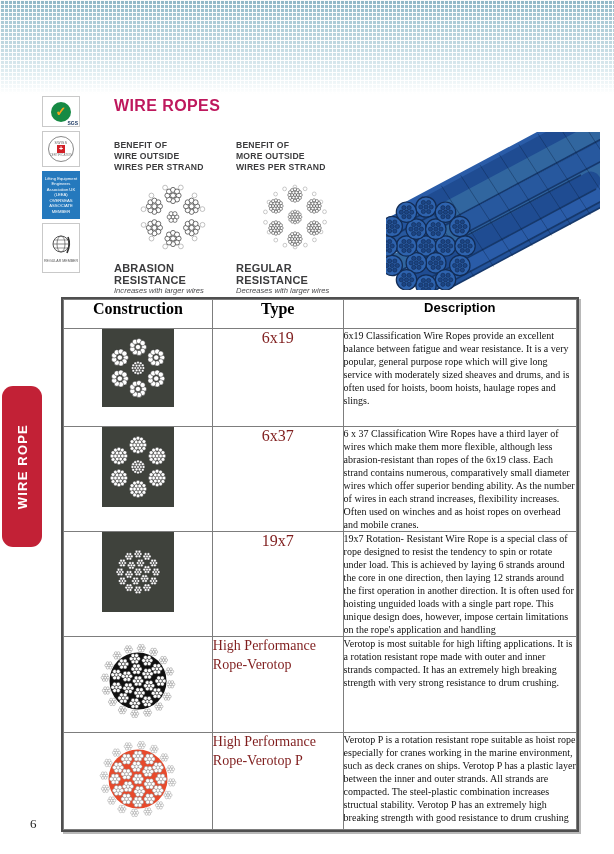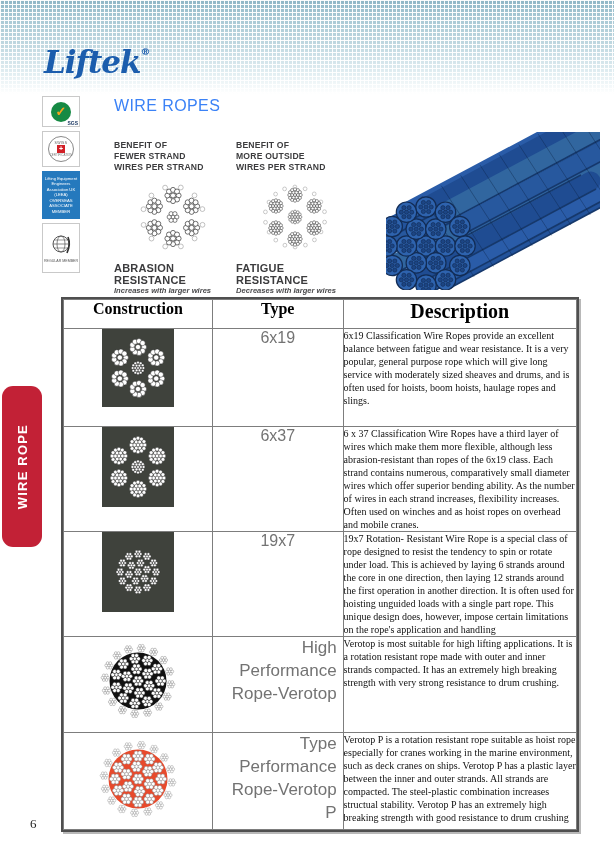--- a/index.html
+++ b/index.html
@@ -31,61 +31,60 @@
   .swiss-circle{width:24px;height:24px;border-radius:50%;border:1.5px solid #8a8a8a;display:flex;flex-direction:column;align-items:center;justify-content:center;}
   .swiss-top{font-size:3.5px;color:#555;letter-spacing:.3px;}
   .swiss-cross{width:8px;height:8px;background:#d22027;color:#fff;font-size:7px;line-height:8px;text-align:center;font-weight:bold;}
   .swiss-bottom{font-size:3px;color:#777;}
   .badge-leea{height:46px;background:#2579bd;border-color:#2579bd;display:flex;flex-direction:column;align-items:center;justify-content:center;}
   .leea-line{font-size:4.2px;line-height:1.3;color:#fff;text-align:center;white-space:nowrap;}
   .badge-member{height:48px;display:flex;flex-direction:column;align-items:center;justify-content:center;}
   .member-line{font-size:3.6px;color:#555;line-height:1.3;text-align:center;}
 
   
-  .page-title{position:absolute;left:114px;top:97px;font-size:16px;font-weight:normal;color:#3b82f6;letter-spacing:.4px;}
+  .page-title{position:absolute;left:114px;top:97px;font-size:16px;font-weight:bold;color:#be185d;letter-spacing:.4px;}
   .benefit-col{position:absolute;top:140px;width:120px;}
   .benefit-col.left{left:114px;} .benefit-col.right{left:236px;}
   .benefit-heading{font-size:8.6px;font-weight:bold;color:#3c3c3e;line-height:1.3;letter-spacing:.2px;}
   .benefit-diagram{margin-top:5px;}
   .resist-title{font-size:11px;font-weight:bold;color:#3c3c3e;margin-top:3px;letter-spacing:.2px;}
-  .resist-note{font-size:7.6px;font-weight:bold;font-style:italic;color:#4a4a4c;line-height:1.35;}
+  .resist-note{font-size:7.6px;font-weight:normal;font-style:italic;color:#4a4a4c;line-height:1.35;}
 
   
   .rope-photo{position:absolute;left:386px;top:132px;width:214px;height:158px;}
 
   
   .tbl-wrap{position:absolute;left:61px;top:297px;width:514px;border:2px solid #4f4f4f;
             box-shadow:2px 2px 0 rgba(0,0,0,.28);background:#fff;}
   table.main{border-collapse:collapse;table-layout:fixed;width:100%;}
   table.main td,table.main th{border:1px solid #7d7d7d;padding:0;vertical-align:top;overflow:hidden;}
   col.c1{width:148px;} col.c2{width:130px;} col.c3{width:232px;}
   th.hdr{height:28px;vertical-align:middle;text-align:center;font-size:16px;color:#000;}
   th.serif{font-family:"Liberation Serif",serif;}
-  th.sans{font-family:Liberation Serif, serif;font-size:20px;}
+  th.sans{font-family:Liberation Sans, sans-serif;font-size:13px;}
   td.constr{text-align:center;vertical-align:middle;}
-  td.type{font-family:Liberation Sans, sans-serif;font-size:16px;text-align:center;vertical-align:middle;color:#737373;}
-  td.type.long{font-size:17px;text-align:right;padding-left:12px;padding-right:6px;line-height:1.35;}
+  td.type{font-family:Liberation Serif, serif;font-size:16px;text-align:center;vertical-align:middle;color:#7f1d1d;}
+  td.type.long{font-size:14px;text-align:left;padding-right:6px;line-height:1.35;}
   td.desc{font-family:"Liberation Serif",serif;font-size:10px;line-height:1.3;padding:3px 5px 2px 6px;color:#111;}
   tr.r1{height:98px;} tr.r2{height:94px;} tr.r3{height:95px;} tr.r4{height:96px;} tr.r5{height:94px;}
 
   
   .side-tab{position:absolute;left:2px;top:386px;width:40px;height:161px;background:#c22136;border-radius:11px;
             display:flex;align-items:center;justify-content:center;}
   .side-tab span{writing-mode:vertical-rl;transform:rotate(180deg);color:#fff;font-weight:bold;font-size:13px;letter-spacing:1.2px;}
 
   .page-num{position:absolute;left:30px;top:816px;font-family:"Liberation Serif",serif;font-size:13px;color:#222;}
 </style>
 </head>
 <body>
 
 <div class="page">
 
   <div class="header-pattern"></div>
 
-  <div class="logo"><span>Liftek</span><span class="reg">®</span></div>
 
   <div class="badges">
     <div class="badge badge-sgs">
       <div class="sgs-circle">
           <span>✓</span>
         </div>
       <span class="sgs-label">SGS</span>
     </div>
     <div class="badge badge-swiss">
       <div class="swiss-circle">
@@ -114,21 +113,21 @@
       </svg>
       <span class="member-line">REGULAR MEMBER</span>
     </div>
   </div>
 
   <div class="page-title">WIRE ROPES</div>
 
   <div class="benefit-col left">
     <div class="benefit-heading">
       <div>BENEFIT OF</div>
-      <div>FEWER STRAND</div>
+      <div>WIRE OUTSIDE</div>
       <div>WIRES PER STRAND</div>
     </div>
     <svg class="benefit-diagram" width="118" height="76" viewBox="0 0 118 76">
         <circle cx="88.5" cy="45.8" r="2.4" fill="#fff" stroke="#a6a6a6" stroke-width="0.7"></circle>
         <circle cx="80.6" cy="59.5" r="2.4" fill="#fff" stroke="#a6a6a6" stroke-width="0.7"></circle>
         <circle cx="66.9" cy="67.4" r="2.4" fill="#fff" stroke="#a6a6a6" stroke-width="0.7"></circle>
         <circle cx="51.2" cy="67.5" r="2.4" fill="#fff" stroke="#a6a6a6" stroke-width="0.7"></circle>
         <circle cx="37.5" cy="59.6" r="2.4" fill="#fff" stroke="#a6a6a6" stroke-width="0.7"></circle>
         <circle cx="29.6" cy="45.9" r="2.4" fill="#fff" stroke="#a6a6a6" stroke-width="0.7"></circle>
         <circle cx="29.5" cy="30.2" r="2.4" fill="#fff" stroke="#a6a6a6" stroke-width="0.7"></circle>
@@ -356,21 +355,21 @@
         <circle cx="59.0" cy="43.5" r="1.4" fill="#fff" stroke="#4a4a4a" stroke-width="0.55"></circle>
         <circle cx="56.3" cy="42.8" r="1.4" fill="#fff" stroke="#4a4a4a" stroke-width="0.55"></circle>
         <circle cx="54.2" cy="40.8" r="1.4" fill="#fff" stroke="#4a4a4a" stroke-width="0.55"></circle>
         <circle cx="53.5" cy="38.0" r="1.4" fill="#fff" stroke="#4a4a4a" stroke-width="0.55"></circle>
         <circle cx="54.2" cy="35.3" r="1.4" fill="#fff" stroke="#4a4a4a" stroke-width="0.55"></circle>
         <circle cx="56.3" cy="33.2" r="1.4" fill="#fff" stroke="#4a4a4a" stroke-width="0.55"></circle>
         <circle cx="59.0" cy="32.5" r="1.4" fill="#fff" stroke="#4a4a4a" stroke-width="0.55"></circle>
         <circle cx="61.8" cy="33.2" r="1.4" fill="#fff" stroke="#4a4a4a" stroke-width="0.55"></circle>
         <circle cx="63.8" cy="35.3" r="1.4" fill="#fff" stroke="#4a4a4a" stroke-width="0.55"></circle>
       </svg>
-    <div class="resist-title">FATIGUE RESISTANCE</div>
+    <div class="resist-title">REGULAR RESISTANCE</div>
     <div class="resist-note">Decreases with larger wires</div>
     <div class="resist-note">Increases with laying wires</div>
   </div>
 
   <svg class="rope-photo" viewBox="0 0 214 158">
       <line x1="40" y1="114" x2="225" y2="15" stroke="#2a5ca8" stroke-width="19" stroke-linecap="round"></line>
       <line x1="44" y1="122" x2="229" y2="23" stroke="#16386b" stroke-width="1.6"></line>
       <line x1="59.5" y1="114" x2="244" y2="15" stroke="#1f4c92" stroke-width="19" stroke-linecap="round"></line>
       <line x1="64" y1="122" x2="249" y2="23" stroke="#16386b" stroke-width="1.6"></line>
       <line x1="49.75" y1="130.88749537379655" x2="235" y2="32" stroke="#31669f" stroke-width="19" stroke-linecap="round"></line>
@@ -1436,21 +1435,21 @@
                 <circle cx="58.2" cy="35.3" r="2" fill="#fff" stroke="#8a8a8a" stroke-width="0.5"></circle>
                 <circle cx="61.8" cy="35.3" r="2" fill="#fff" stroke="#8a8a8a" stroke-width="0.5"></circle>
                 <circle cx="50.0" cy="46.0" r="2" fill="#fff" stroke="#8a8a8a" stroke-width="0.5"></circle>
                 <circle cx="53.6" cy="46.0" r="2" fill="#fff" stroke="#8a8a8a" stroke-width="0.5"></circle>
                 <circle cx="51.8" cy="49.1" r="2" fill="#fff" stroke="#8a8a8a" stroke-width="0.5"></circle>
                 <circle cx="48.2" cy="49.1" r="2" fill="#fff" stroke="#8a8a8a" stroke-width="0.5"></circle>
                 <circle cx="46.4" cy="46.0" r="2" fill="#fff" stroke="#8a8a8a" stroke-width="0.5"></circle>
                 <circle cx="48.2" cy="42.9" r="2" fill="#fff" stroke="#8a8a8a" stroke-width="0.5"></circle>
                 <circle cx="51.8" cy="42.9" r="2" fill="#fff" stroke="#8a8a8a" stroke-width="0.5"></circle>
               </svg></td>
-        <td class="type long">Type Performance Rope-Verotop P</td>
+        <td class="type long">High Performance Rope-Verotop P</td>
         <td class="desc">Verotop P is a rotation resistant rope suitable as hoist rope especially for cranes working in the marine environment, such as deck cranes on ships. Verotop P has a plastic layer between the inner and outer strands. All strands are compacted. The steel-plastic combination increases structual stability. Verotop P has an extremely high breaking strength with good resistance to drum crushing</td>
       </tr>
     </tbody>
       </table>
   </div>
 
   <div class="side-tab">
     <span>WIRE ROPE</span>
   </div>
 

